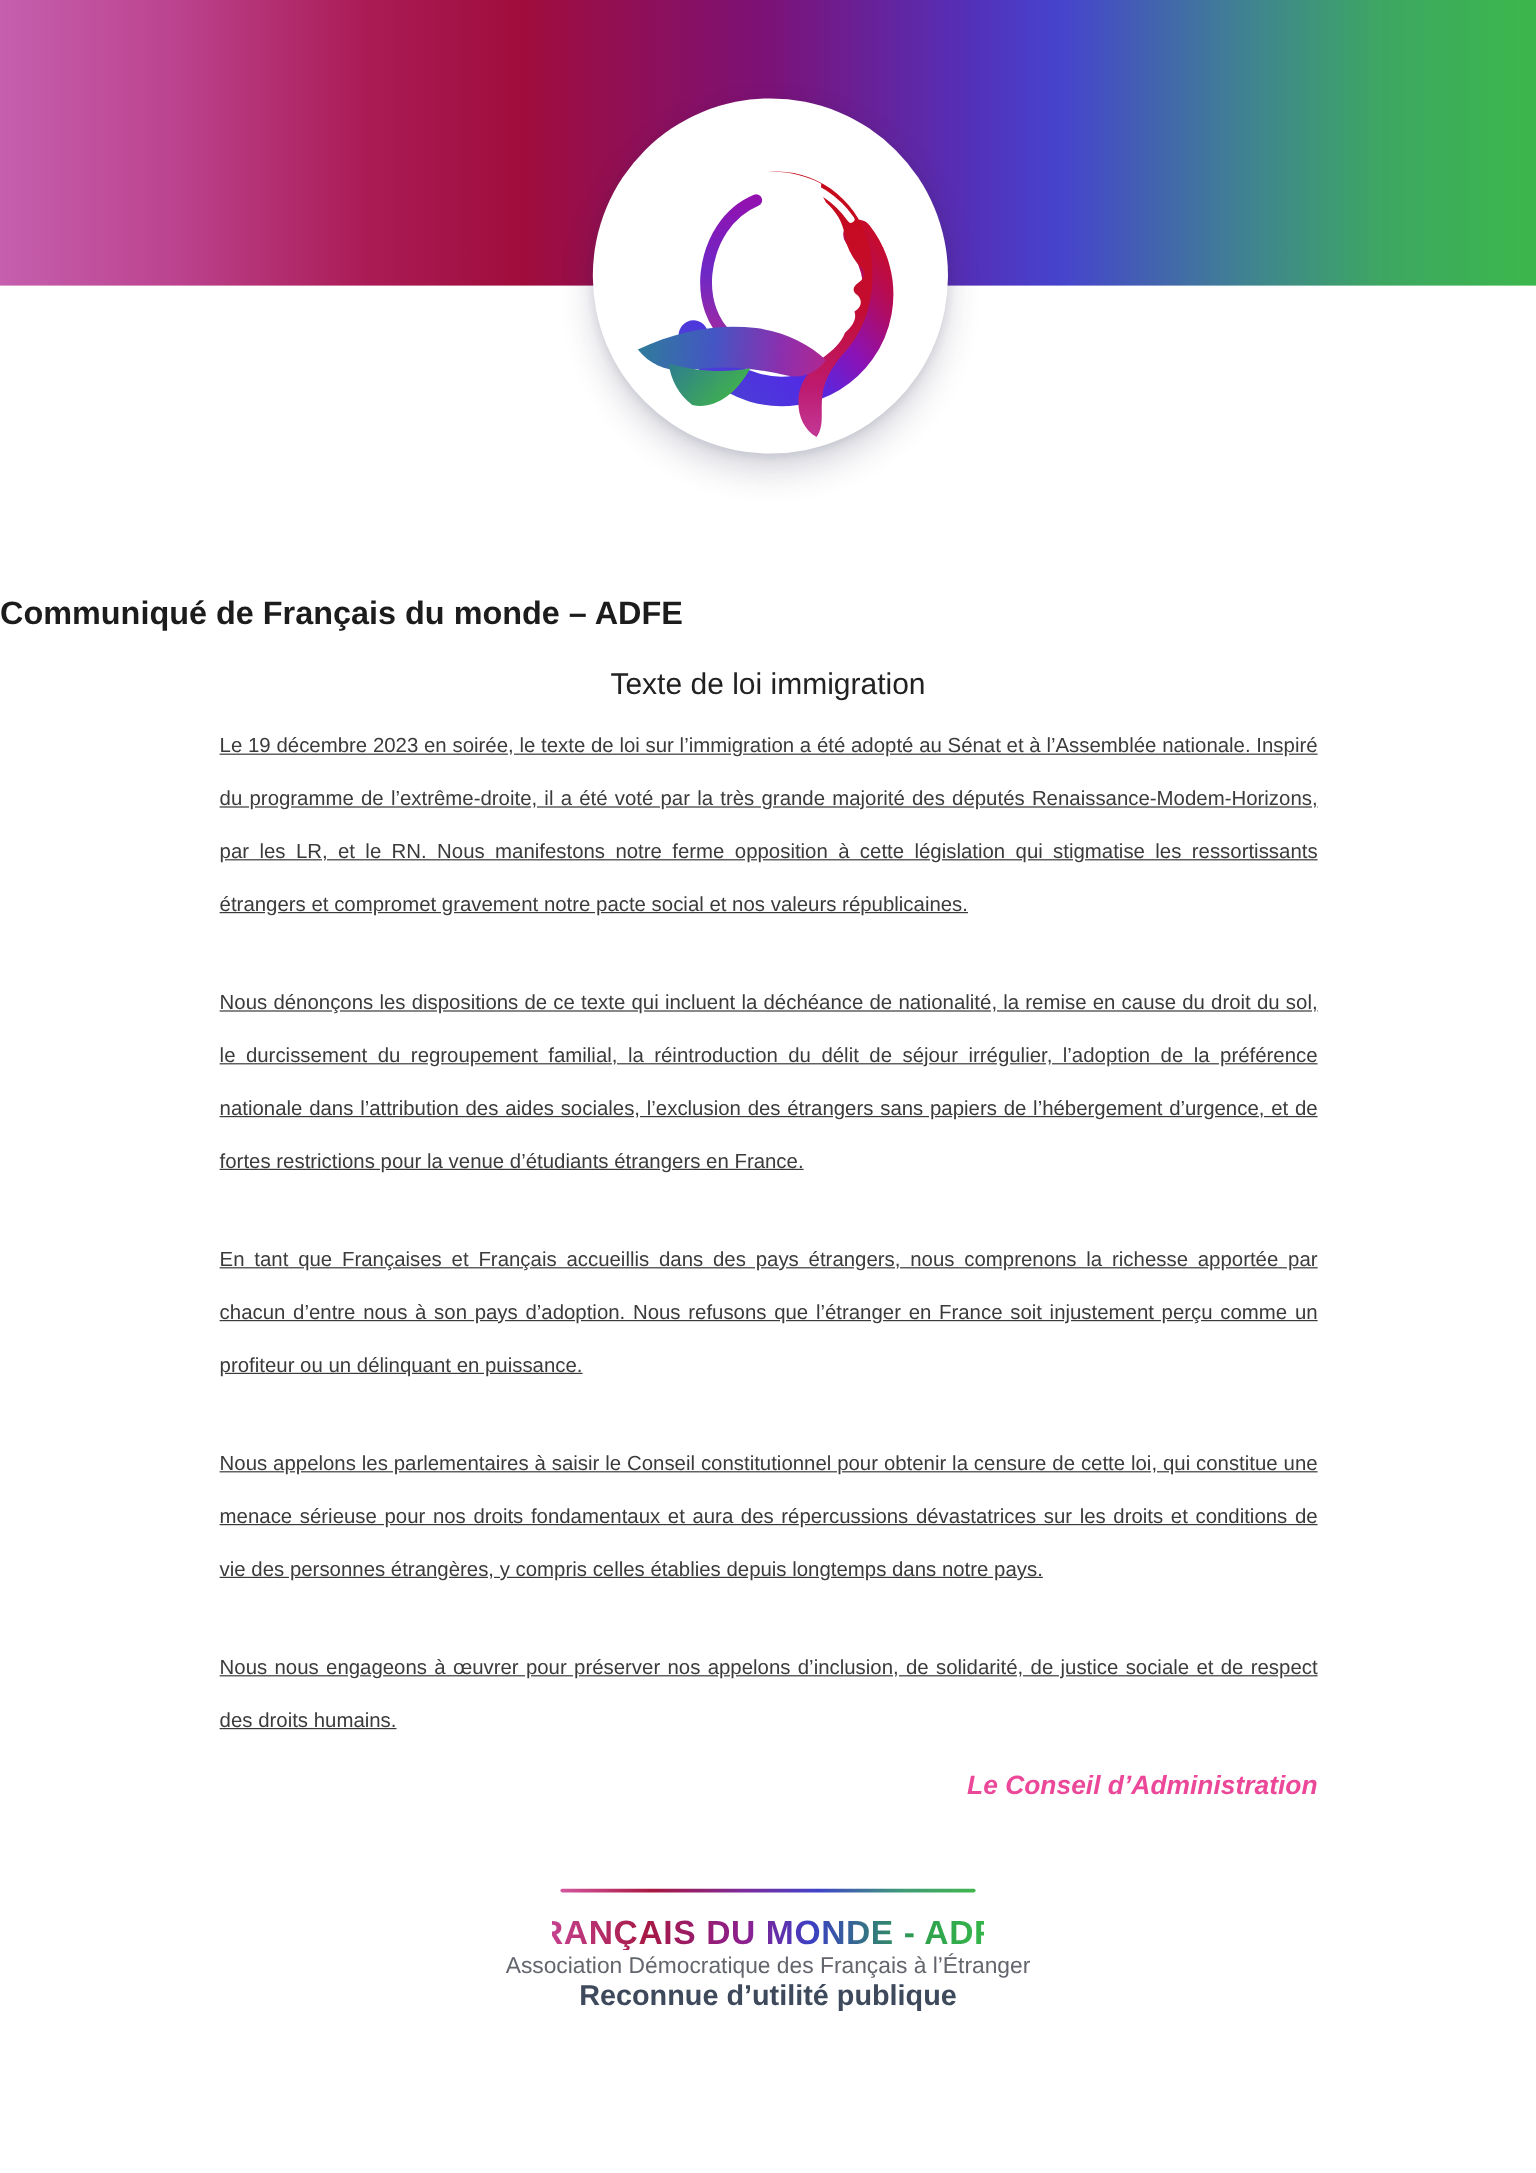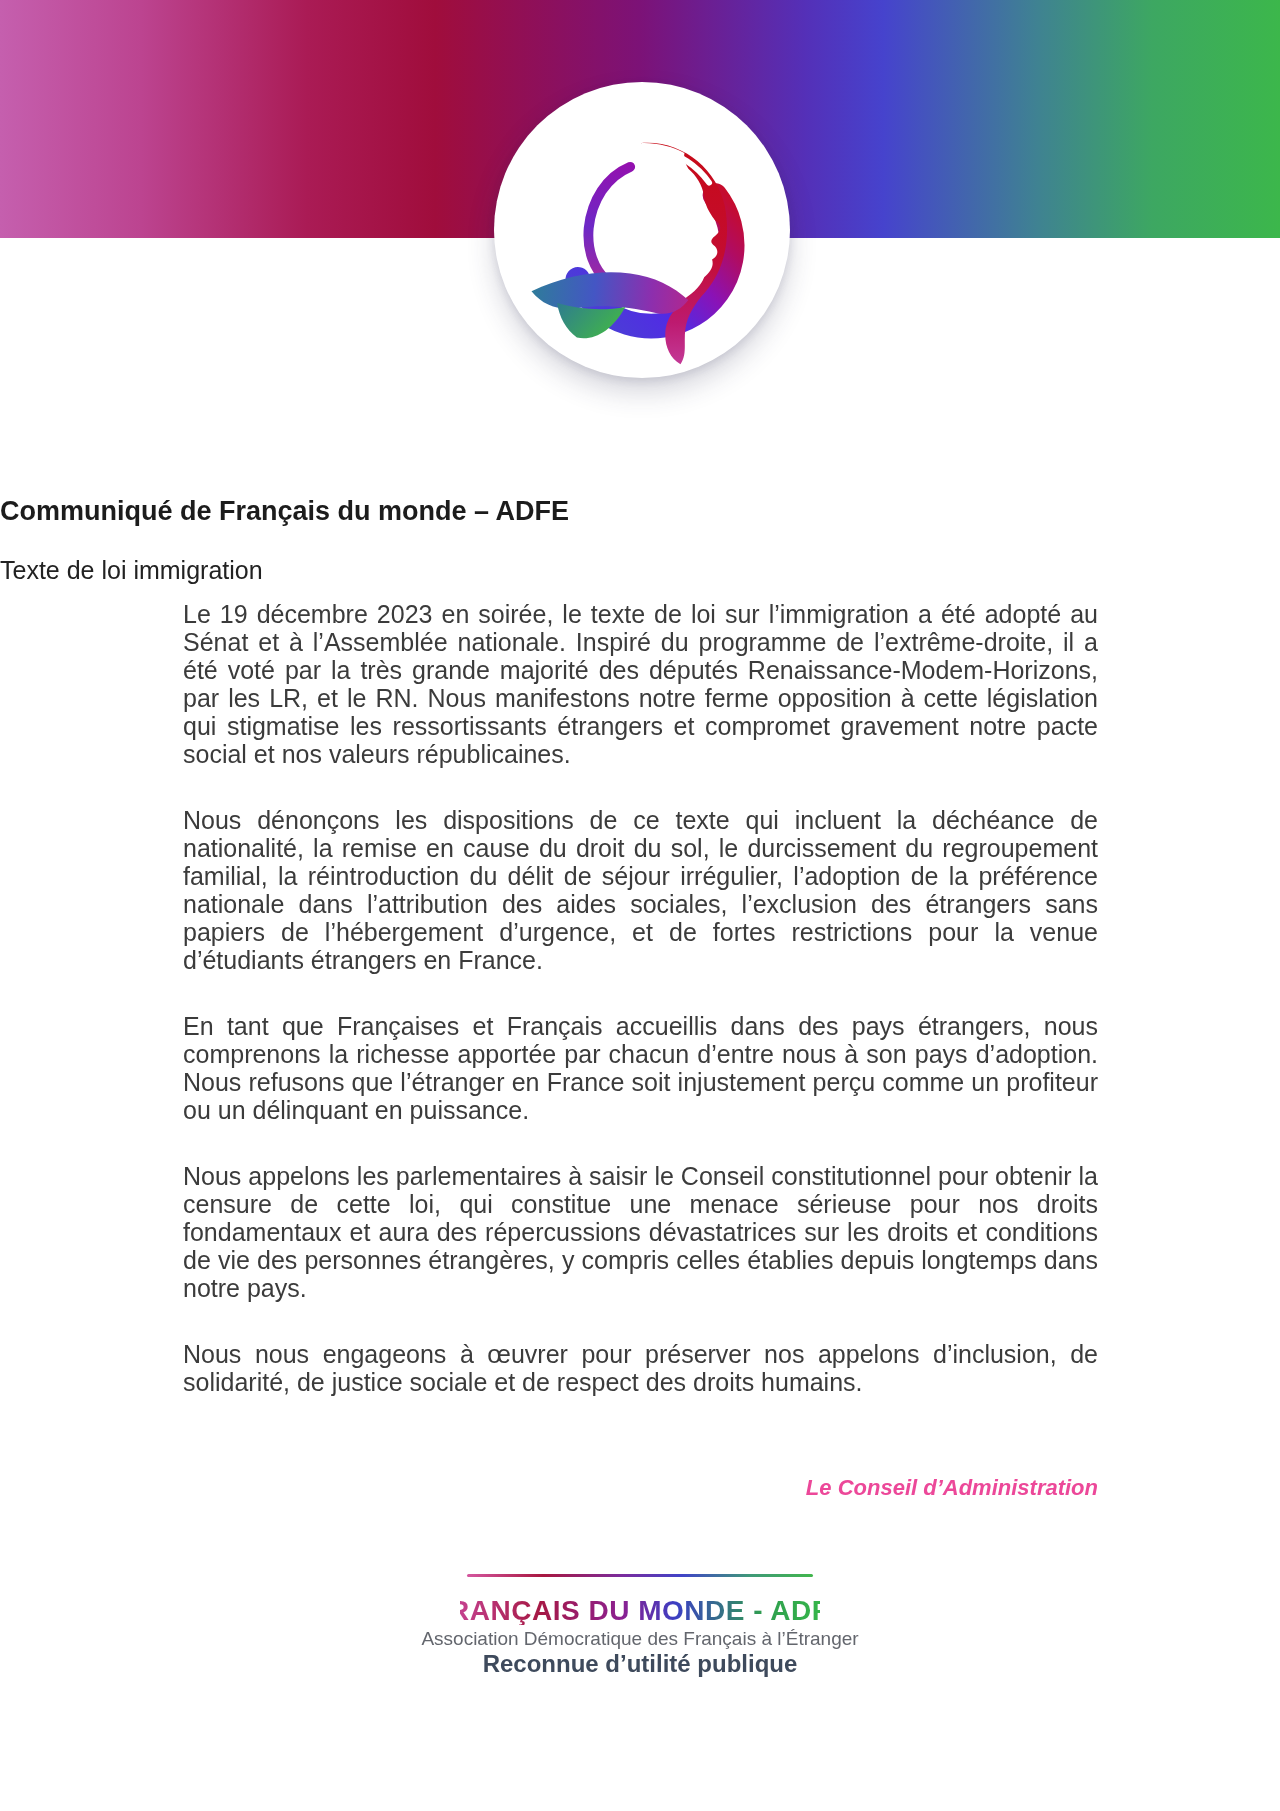--- a/index.html
+++ b/index.html
@@ -20,27 +20,28 @@
     box-shadow:0 14px 28px rgba(45,45,80,.20),0 3px 8px rgba(45,45,80,.12);
   }
   .logo-badge svg{display:block;width:296px;height:296px;}
   .title{
     position:absolute;left:0;top:480px;width:1280px;
     text-align:left;font-size:27px;font-weight:bold;line-height:1;
     color:#1c1c1c;
   }
   .subtitle{
     position:absolute;left:0;top:537px;width:1280px;
-    font-size:25px;font-weight:normal;line-height:1;
+    text-align:center;font-size:25px;font-weight:normal;line-height:1;
     color:#222222;
   }
   .paragraphs{
     position:absolute;left:183px;top:600px;width:915px;
-    font-size:25px;line-height:28px;color:#3b3b3b;
+    font-size:17px;line-height:44px;color:#3b3b3b;
     text-align:justify;
+    text-decoration:underline;
   }
   .paragraphs p{margin:0 0 38px 0;}
   .paragraphs p:last-child{margin-bottom:0;}
   .signature{
     position:absolute;left:183px;top:1455px;width:915px;
     text-align:right;font-size:22px;font-weight:bold;font-style:italic;
     line-height:1;color:#ec4899;
   }
   .brand-rule{
     position:absolute;left:467px;top:1574px;width:346px;height:3px;border-radius:2px;

